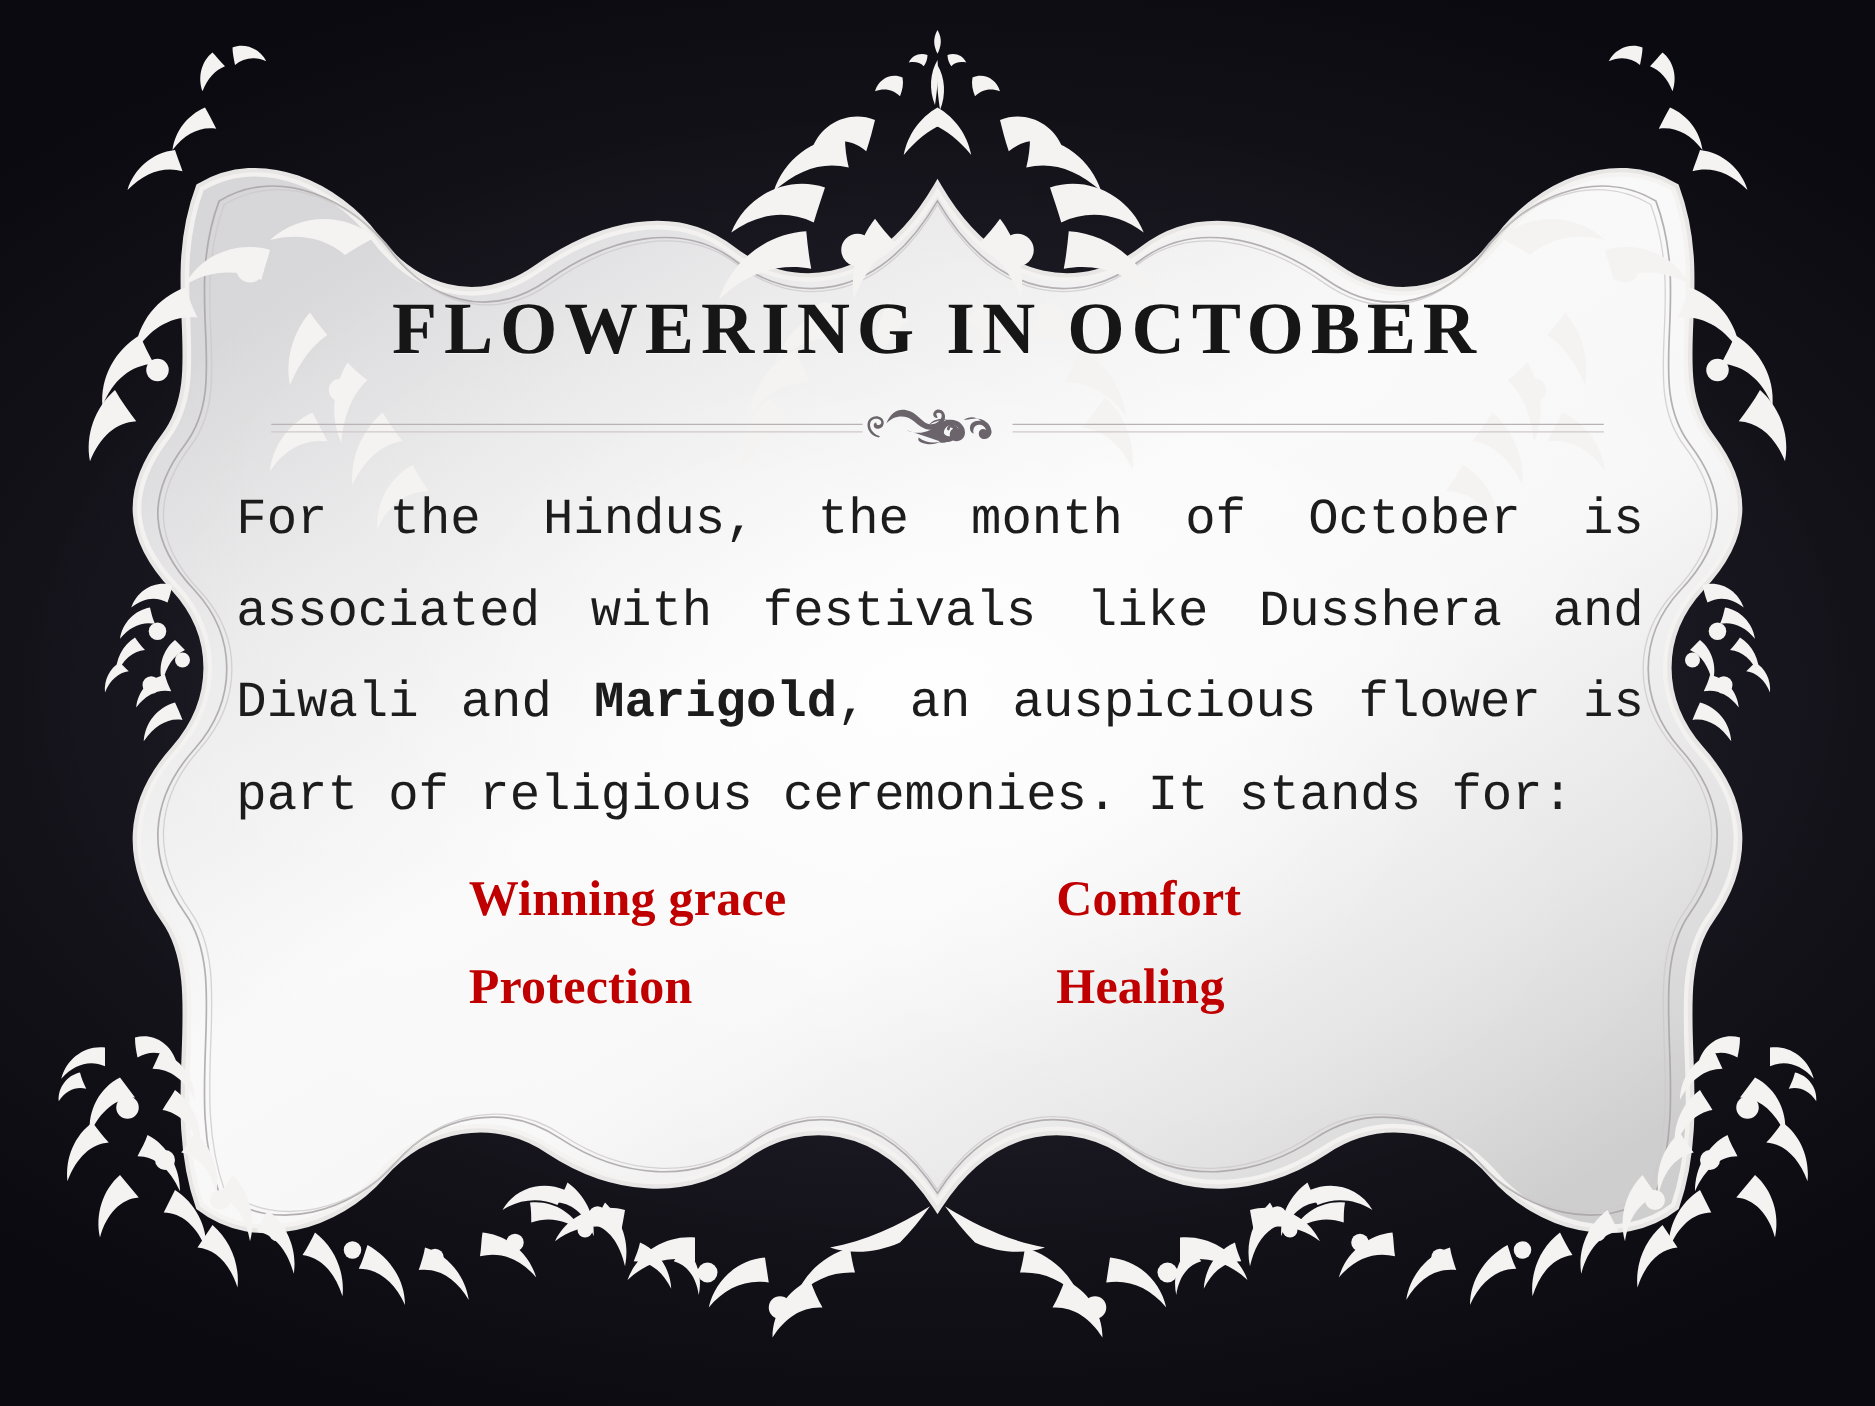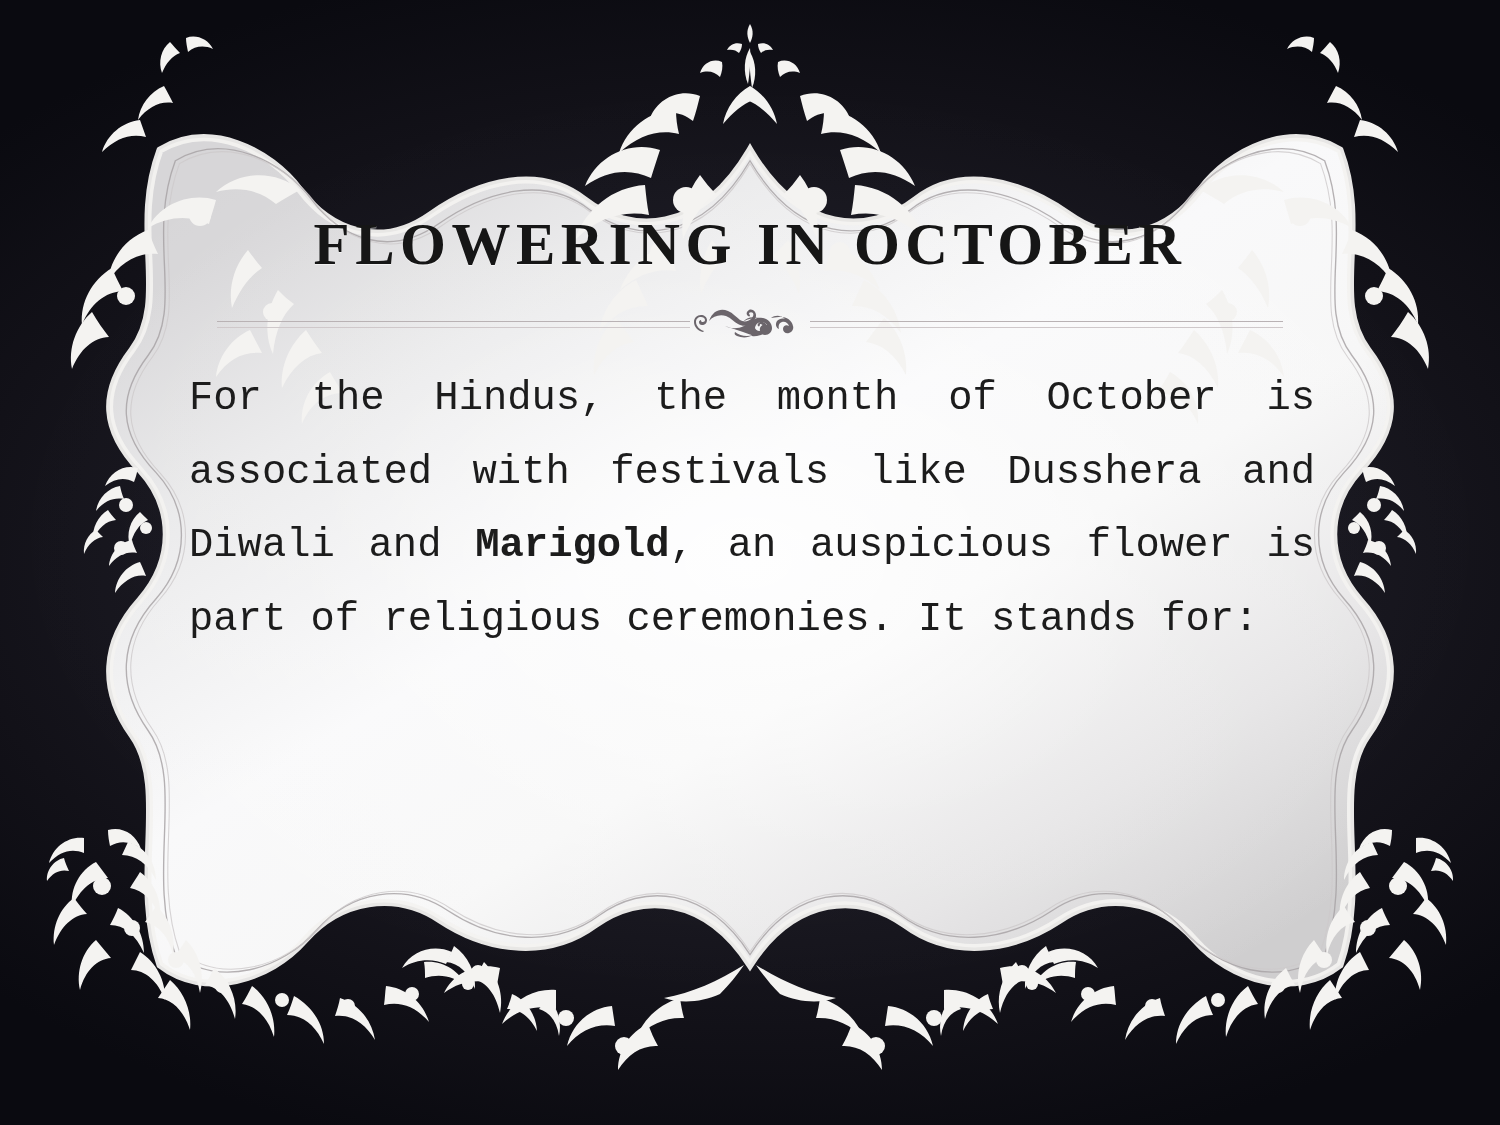--- a/index.html
+++ b/index.html
@@ -15,21 +15,21 @@
     overflow:hidden;
   }
   
   .slide::after{
     content:"";position:absolute;inset:0;pointer-events:none;
     background:radial-gradient(ellipse 85% 70% at 50% 48%, rgba(255,255,255,.035) 0%, rgba(0,0,0,0) 60%);
   }
   .frame-svg{position:absolute;left:0;top:0;width:1500px;height:1125px;}
   
   .content{
-    position:absolute;left:175px;top:214px;width:1150px;height:730px;
+    position:absolute;left:175px;top:232px;width:1150px;height:730px;
     z-index:5;
   }
   .title{
     text-align:center;
     font-size:59px;
     letter-spacing:5.5px;
     color:#161616;
     font-weight:700;
     line-height:1.05;
     text-transform:uppercase;
@@ -351,15 +351,21 @@
     </div>
 
     <div class="body-text">
       
       <span>For the Hindus, the month of October is associated</span>
       <span>with festivals like Dusshera and Diwali and </span><b>Marigold</b><span>,</span>
       <span>an auspicious flower is part of religious ceremonies. It</span>
       <span>stands for:</span>
     </div>
 
+    <div class="virtues">
+      <div class="virtue">Winning grace</div>
+      <div class="virtue">Comfort</div>
+      <div class="virtue">Protection</div>
+      <div class="virtue">Healing</div>
+    </div>
 
   </div>
 </div>
 
 </body></html>

